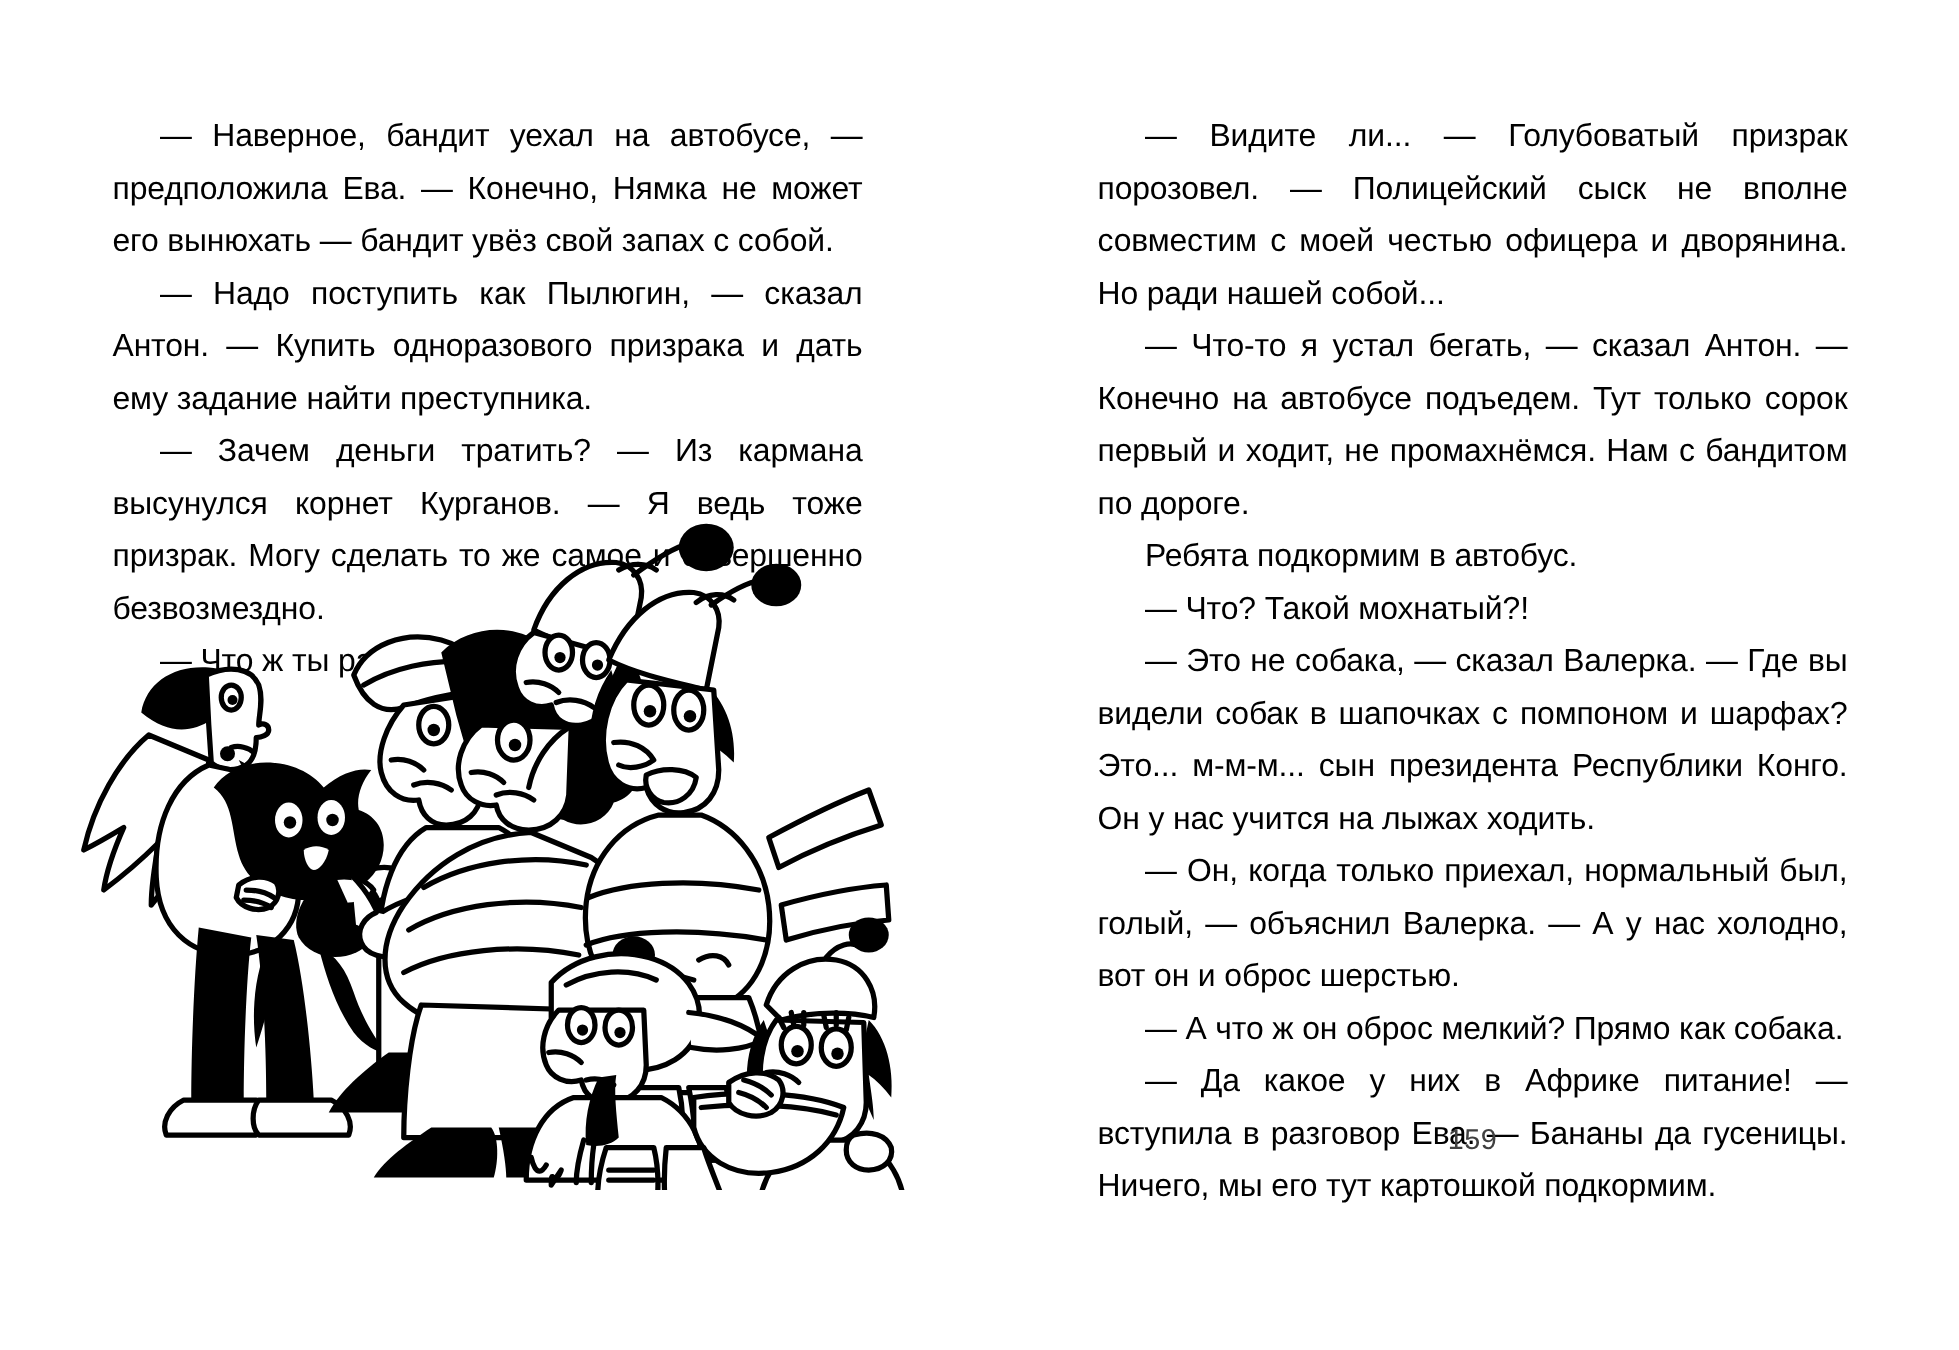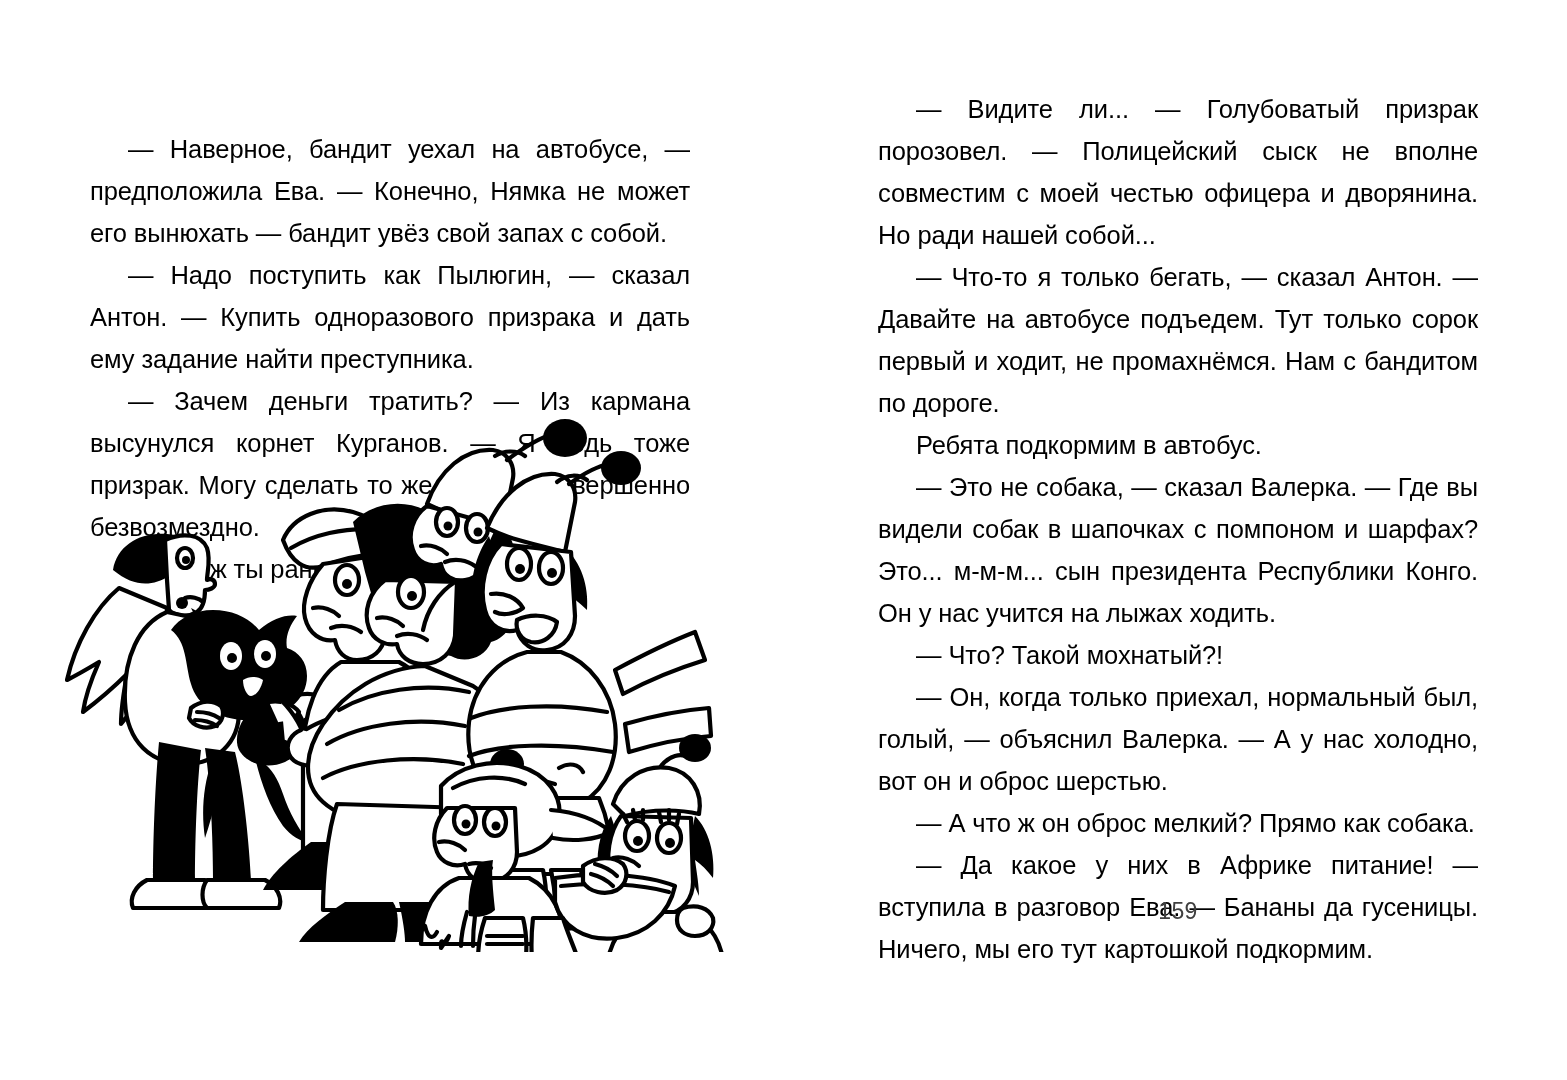--- a/index.html
+++ b/index.html
@@ -22,21 +22,21 @@
     height: 1080px;
     background: #ffffff;
   }
 
   
   .column {
     position: absolute;
     top: 88px;
     width: 600px;
   }
-  .column-left  { left: 90px; margin-top: 40px;  }
+  .column-left  { left: 90px;  }
   .column-right { left: 878px; }
 
   .para {
     margin: 0;
     font-size: 25.5px;
     line-height: 42px;
     text-align: justify;
     text-indent: 38px;
     hyphens: manual;
     letter-spacing: -0.1px;
@@ -397,24 +397,24 @@
           <path d="M432 524 L468 524"></path>
           <path d="M432 532 L468 532"></path>
         </g>
 
       </g>
     </svg>
   </div>
 
   <div class="column column-right">
     <p class="para">— Видите ли... — Голубоватый призрак порозовел. — Полицейский сыск не вполне совместим с моей честью офицера и дворянина. Но ради нашей собой...</p>
-    <p class="para">— Что-то я только бегать, — сказал Антон. — Давайте на автобусе подъедем. Тут только сорок первый и ходит, не промахнёмся. Нам с бандитом по дороге.</p>
+    <p class="para">— Что-то я устал бегать, — сказал Антон. — Конечно на автобусе подъедем. Тут только сорок первый и ходит, не промахнёмся. Нам с бандитом по дороге.</p>
     <p class="para">Ребята подкормим в автобус.</p>
+    <p class="para">— Что? Такой мохнатый?!</p>
     <p class="para">— Это не собака, — сказал Валерка. — Где вы видели собак в шапочках с помпоном и шарфах? Это... м-м-м... сын президента Республики Конго. Он у нас учится на лыжах ходить.</p>
-    <p class="para">— Что? Такой мохнатый?!</p>
     <p class="para">— Он, когда только приехал, нормальный был, голый, — объяснил Валерка. — А у нас холодно, вот он и оброс шерстью.</p>
     <p class="para">— А что ж он оброс мелкий? Прямо как собака.</p>
     <p class="para">— Да какое у них в Африке питание! — вступила в разговор Ева. — Бананы да гусеницы. Ничего, мы его тут картошкой подкормим.</p>
 
   </div>
 
   <div class="folio">159</div>
 
 </div>
 

